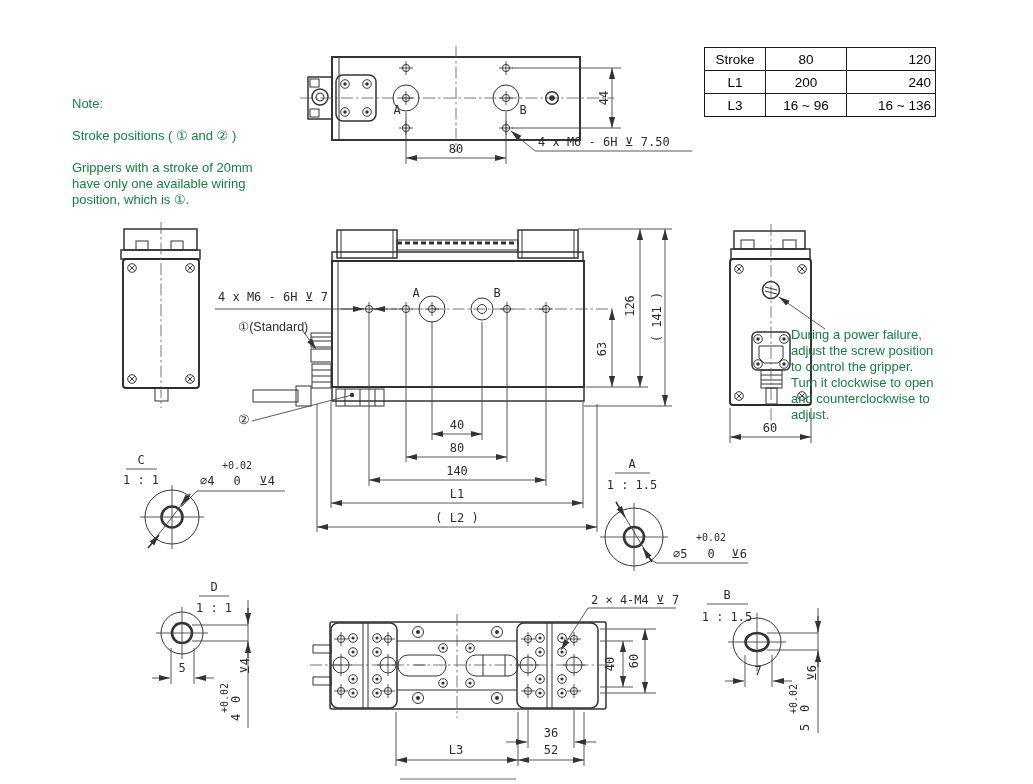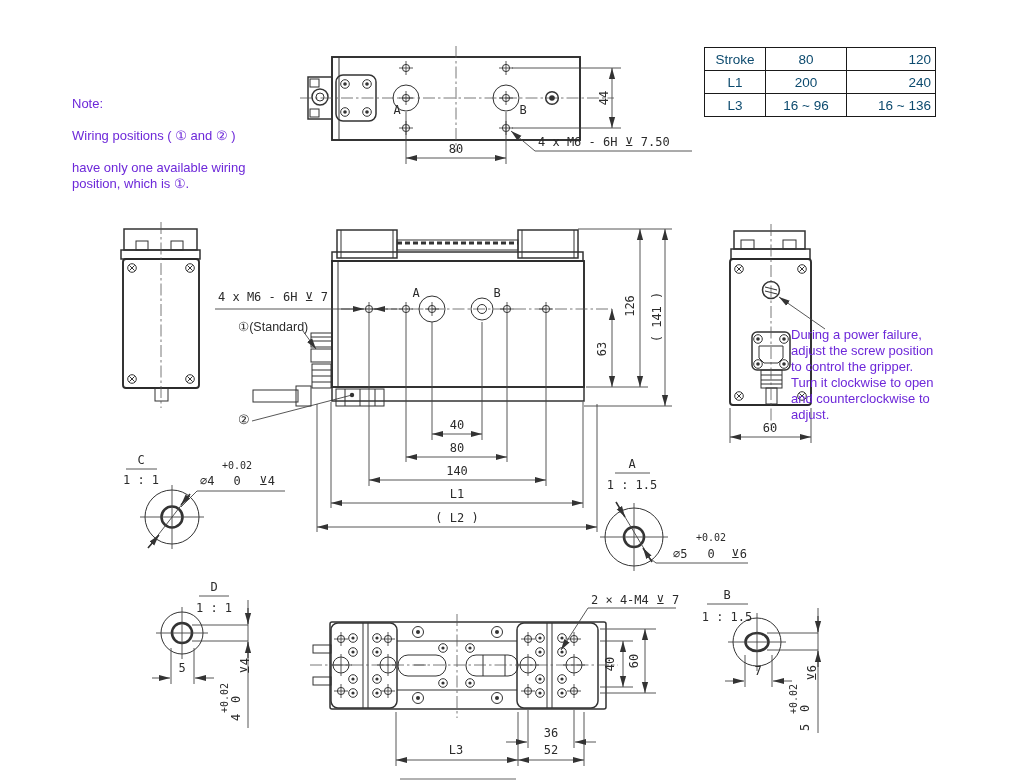--- a/index.html
+++ b/index.html
@@ -1,24 +1,24 @@
 <!DOCTYPE html>
 <html><head>
 <meta charset="utf-8">
 <style>
   html,body{margin:0;padding:0;background:#fff;}
   body{width:1033px;height:784px;position:relative;overflow:hidden;
        font-family:"Liberation Sans",sans-serif;color:#222;}
   .overlay{position:absolute;}
   
-  .note{font-size:13px;line-height:16px;color:#6d28d9;}
+  .note{font-size:13px;line-height:16px;color:#15803d;}
   .note .ttl{margin-bottom:16px;}
   .note .gap{height:16px;}
   
-  table.spec{border-collapse:collapse;font-size:13.5px;color:#0c4a6e;}
+  table.spec{border-collapse:collapse;font-size:13.5px;color:#000000;}
   table.spec td{border:1.4px solid #1a1a1a;text-align:center;
                 height:22px;padding:0 4px;}
   table.spec td.c0{width:52px;}
   table.spec td.c1{width:72px;}
   table.spec td.c2{width:80px;text-align:right;}
   
   .ln{stroke:#333;fill:none;stroke-width:1;}
   .ln15{stroke:#333;fill:none;stroke-width:1.5;}
   .ln2{stroke:#2b2b2b;fill:none;stroke-width:1.9;}
   .dim{stroke:#444;fill:none;stroke-width:0.9;}
@@ -403,22 +403,23 @@
     <text x="456" y="754" text-anchor="middle">L3</text>
     <text x="551" y="754" text-anchor="middle">52</text>
     <text x="551" y="737" text-anchor="middle">36</text>
   </g>
 
   <line x1="400" y1="779" x2="516" y2="779" stroke="#999" stroke-width="1.5"></line>
 </svg>
 
 <div class="overlay note" style="left:72px;top:96px;width:230px">
   <div class="ttl">Note:</div>
-  <div>Wiring positions ( ① and ② )</div>
+  <div>Stroke positions ( ① and ② )</div>
   <div class="gap"></div>
+  <div>Grippers with a stroke of 20mm</div>
   <div>have only one available wiring</div>
   <div>position, which is ①.</div>
 </div>
 
 <div class="overlay note" style="left:791px;top:327px;width:200px">
   <div>During a power failure,</div>
   <div>adjust the screw position</div>
   <div>to control the gripper.</div>
   <div>Turn it clockwise to open</div>
   <div>and counterclockwise to</div>

